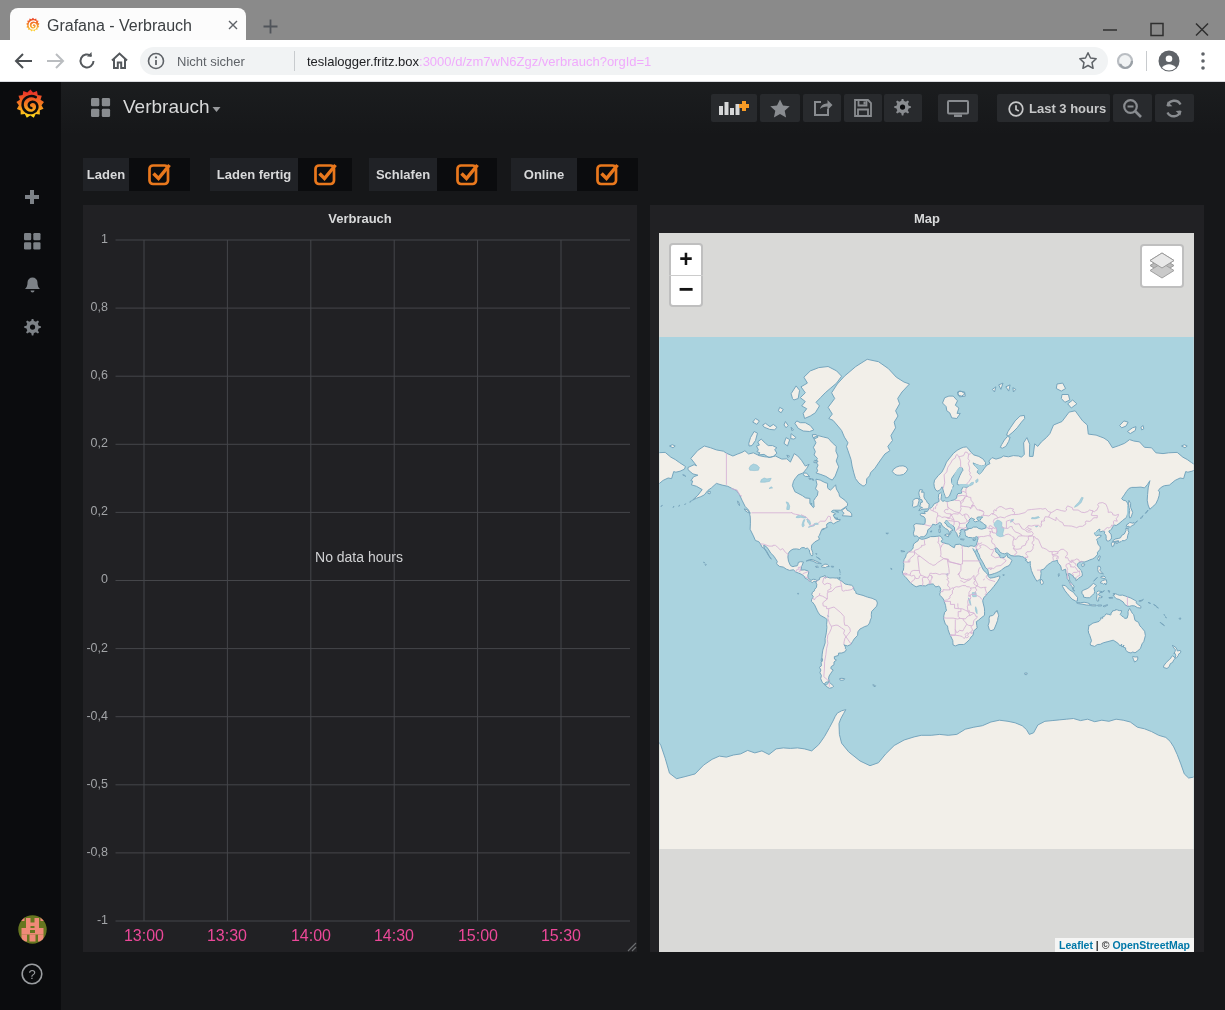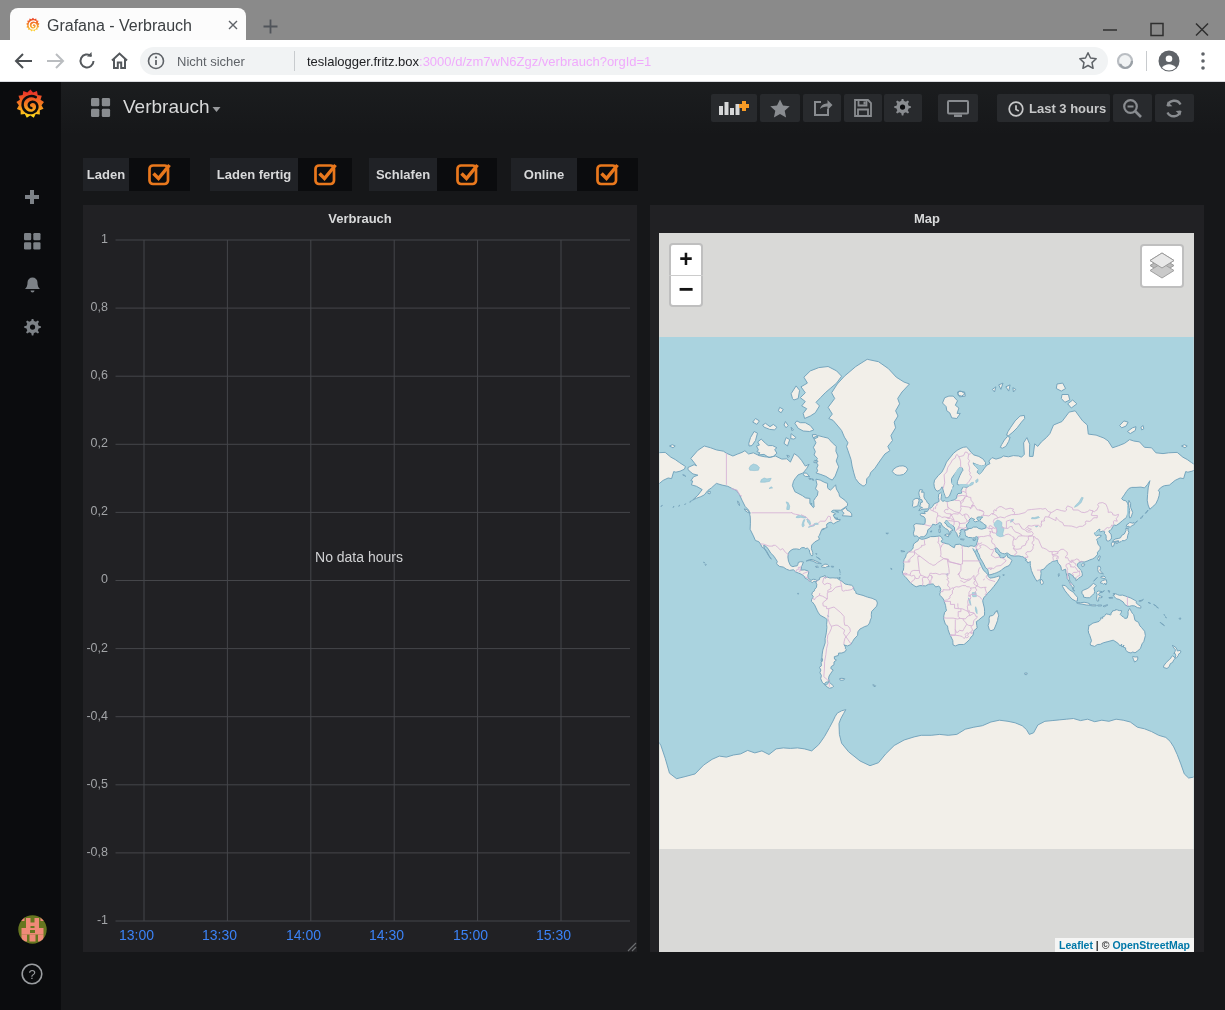--- a/index.html
+++ b/index.html
@@ -12,21 +12,21 @@
 #grafana{left:0;top:82px;width:1225px;height:928px;background:#161719}
 #sidebar{left:0;top:82px;width:61px;height:928px;background:#0b0c0e}
 #navbar{left:61px;top:82px;width:1164px;height:53px;background:linear-gradient(#1b1d1f,#161719)}
 .navbtn{top:94px;height:28px;background:#282a2d;border-radius:2px}
 #vtitle{left:123px;top:96px;font-size:19px;color:#d8d9da}
 .submlabel{top:158px;height:33px;background:#202226;color:#d8d9da;font-size:13px;font-weight:bold;line-height:33px;text-align:center}
 .submcb{top:158px;height:33px;background:#0b0c0e}
 .panel{top:205px;height:747px;background:#212124}
 .ptitle{top:211px;font-size:13px;font-weight:bold;color:#d8d9da;text-align:center}
 .ylab{position:absolute;width:30px;text-align:right;font-size:12.5px;color:#a2a4a7}
-.xlab{position:absolute;width:50px;text-align:left;font-size:14px;color:#3b82f6}
+.xlab{position:absolute;width:50px;text-align:center;font-size:16px;color:#ec4899}
 #mapdiv{left:659px;top:233px;width:535px;height:719px;overflow:hidden;background:#d9d9d7}
 .lctl{background:#fff;border:2px solid rgba(0,0,0,0.25);border-radius:4px}
 #attrib{left:1055px;top:938px;width:139px;height:14px;background:rgba(255,255,255,0.72);font-size:10.5px;color:#333;text-align:right;line-height:14px;padding-right:4px;font-weight:bold}
 #attrib a{color:#0078a8;text-decoration:none}
 </style></head><body>
 <div class="abs" id="titlebar"></div>
 <div class="abs" id="tab"></div>
 <svg class="abs" style="left:25px;top:17px" width="16" height="16" viewBox="0 0 16 16">
     <defs>
       <linearGradient id="gfl" x1="0" y1="1" x2="0" y2="0">

